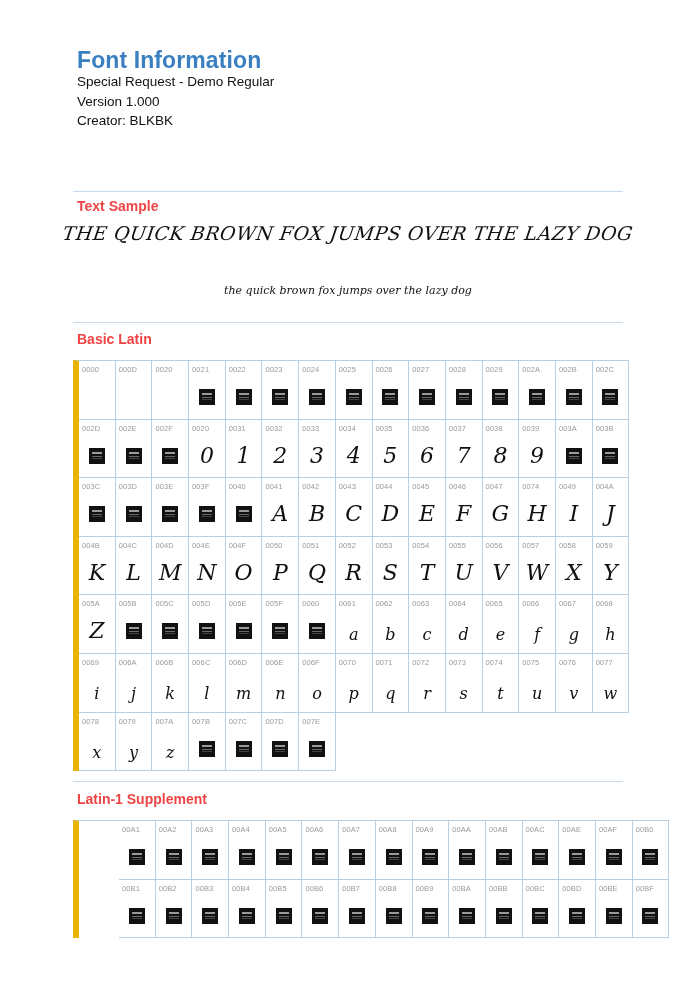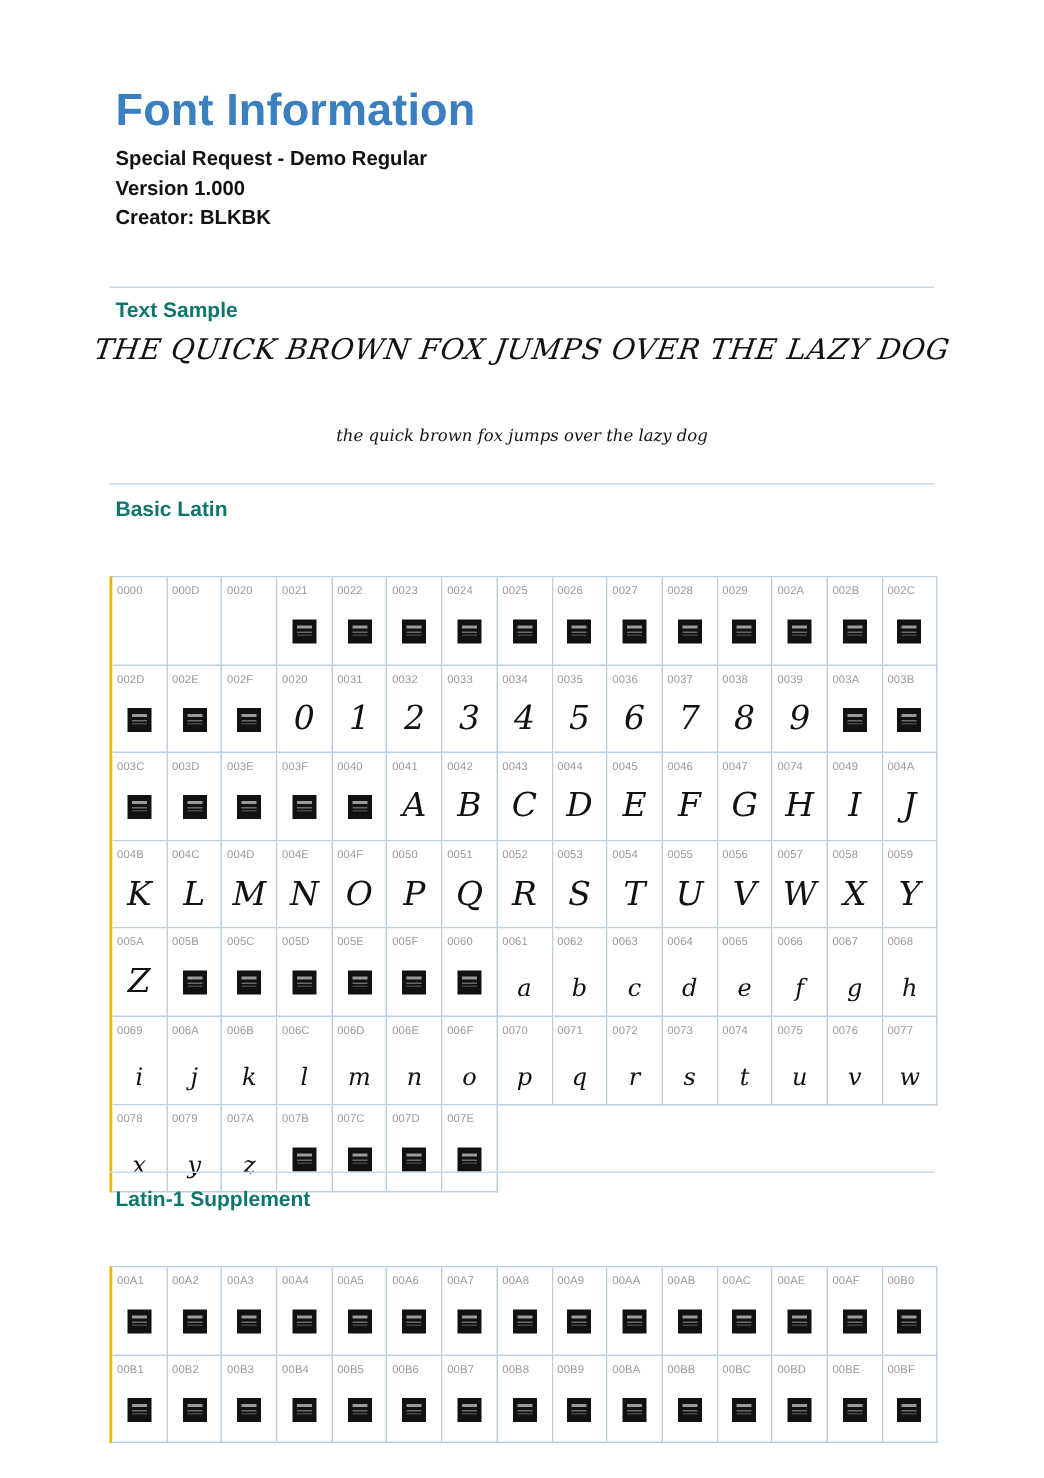--- a/index.html
+++ b/index.html
@@ -1,24 +1,24 @@
 <!DOCTYPE html>
 <html><head>
 <meta charset="utf-8">
 <style>
   html, body { margin:0; padding:0; background:#ffffff; }
   body { width:696px; height:985px; position:relative; overflow:hidden; font-family:"Liberation Sans", sans-serif; color:#111; }
-  .title { position:absolute; left:77px; top:57px; font-size:30px; font-weight:bold; color:#3a7fc0; letter-spacing:0.1px; }
-  .info { position:absolute; left:77px; top:96px; font-size:13.5px; font-weight:bold; line-height:19.6px; }
+  .title { position:absolute; left:77px; top:47px; font-size:23px; font-weight:bold; color:#3a7fc0; letter-spacing:0.1px; }
+  .info { position:absolute; left:77px; top:72px; font-size:13.5px; font-weight:normal; line-height:19.6px; }
   .info div { white-space:nowrap; }
   .rule { position:absolute; left:73px; width:550px; height:1px; background:#c9dbea; }
-  .section-title { position:absolute; left:77px; font-size:14px; font-weight:bold; color:#0f766e; }
+  .section-title { position:absolute; left:77px; font-size:14px; font-weight:bold; color:#ef4444; }
   .sample-upper { position:absolute; left:0; width:696px; top:222px; text-align:center; font-family:"DejaVu Serif", serif; font-style:italic; font-size:19px; letter-spacing:0.5px; transform:skewX(-8deg); color:#111; }
   .sample-lower { position:absolute; left:0; width:696px; top:284px; text-align:center; font-family:"DejaVu Serif", serif; font-style:italic; font-size:11px; color:#111; }
-  .grid { position:absolute; left:73px; display:grid; grid-template-columns:repeat(15, 36.7px); grid-auto-rows:58.6px; border-top:1px solid #b9d0e3; border-left:2px solid #eab308;margin-top:24px; }
+  .grid { position:absolute; left:73px; display:grid; grid-template-columns:repeat(15, 36.7px); grid-auto-rows:58.6px; border-top:1px solid #b9d0e3; border-left:6px solid #eab308; }
   .cell { position:relative; border-right:1px solid #b9d0e3; border-bottom:1px solid #b9d0e3; box-sizing:border-box; background:#fff; }
   .code { position:absolute; left:3px; top:4px; font-size:7.5px; color:#9a9a9a; letter-spacing:0.1px; }
   .glyph { position:absolute; left:0; right:0; top:22px; text-align:center; font-family:"DejaVu Serif", serif; font-style:italic; font-size:22px; line-height:28px; color:#111; }
   .glyph.lower { font-size:16px; top:26px; }
   .demo { position:absolute; left:50%; top:28px; width:16px; height:16px; margin-left:-8px; background:#111; }
   .demo::before { content:""; position:absolute; left:3px; top:4px; width:10px; height:2px; background:#9a9a9a; }
   .demo::after { content:""; position:absolute; left:3px; top:8px; width:10px; height:1px; background:#6a6a6a; box-shadow:0 2px 0 #444; }
 </style>
 </head>
 <body>
@@ -420,21 +420,21 @@
       <span class="demo"></span>
     </div>
     <div class="cell">
       <span class="code">007E</span>
       <span class="demo"></span>
     </div>
   </div>
 
 <div class="rule" style="top:781px;"></div>
 <div class="section-title" style="top:791px;">Latin-1 Supplement</div>
-<div class="grid" id="grid-latin1" style="top:820px;">
+<div class="grid" id="grid-latin1" style="top:820px;padding-left:40px;">
     <div class="cell">
       <span class="code">00A1</span>
       <span class="demo"></span>
     </div>
     <div class="cell">
       <span class="code">00A2</span>
       <span class="demo"></span>
     </div>
     <div class="cell">
       <span class="code">00A3</span>

